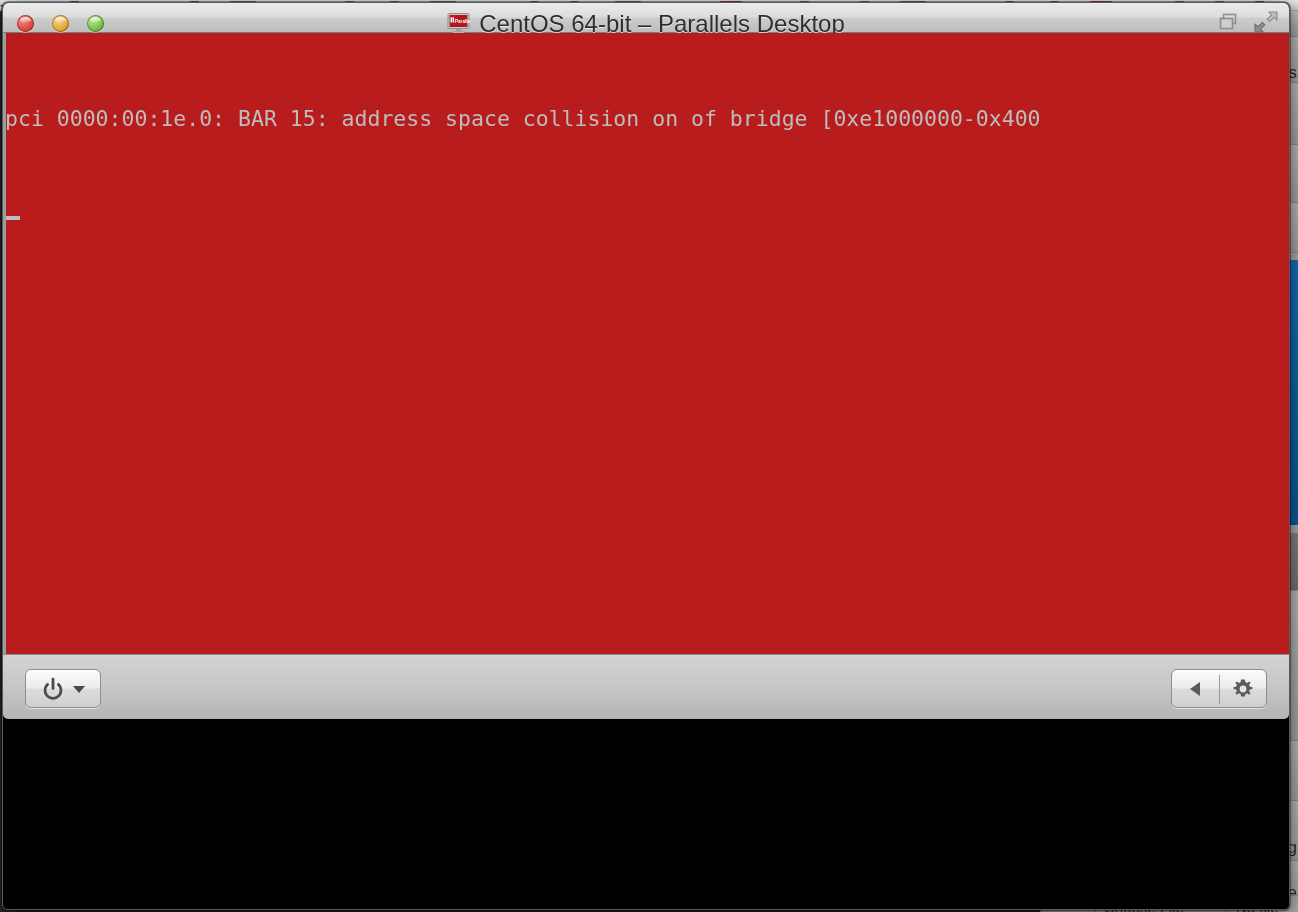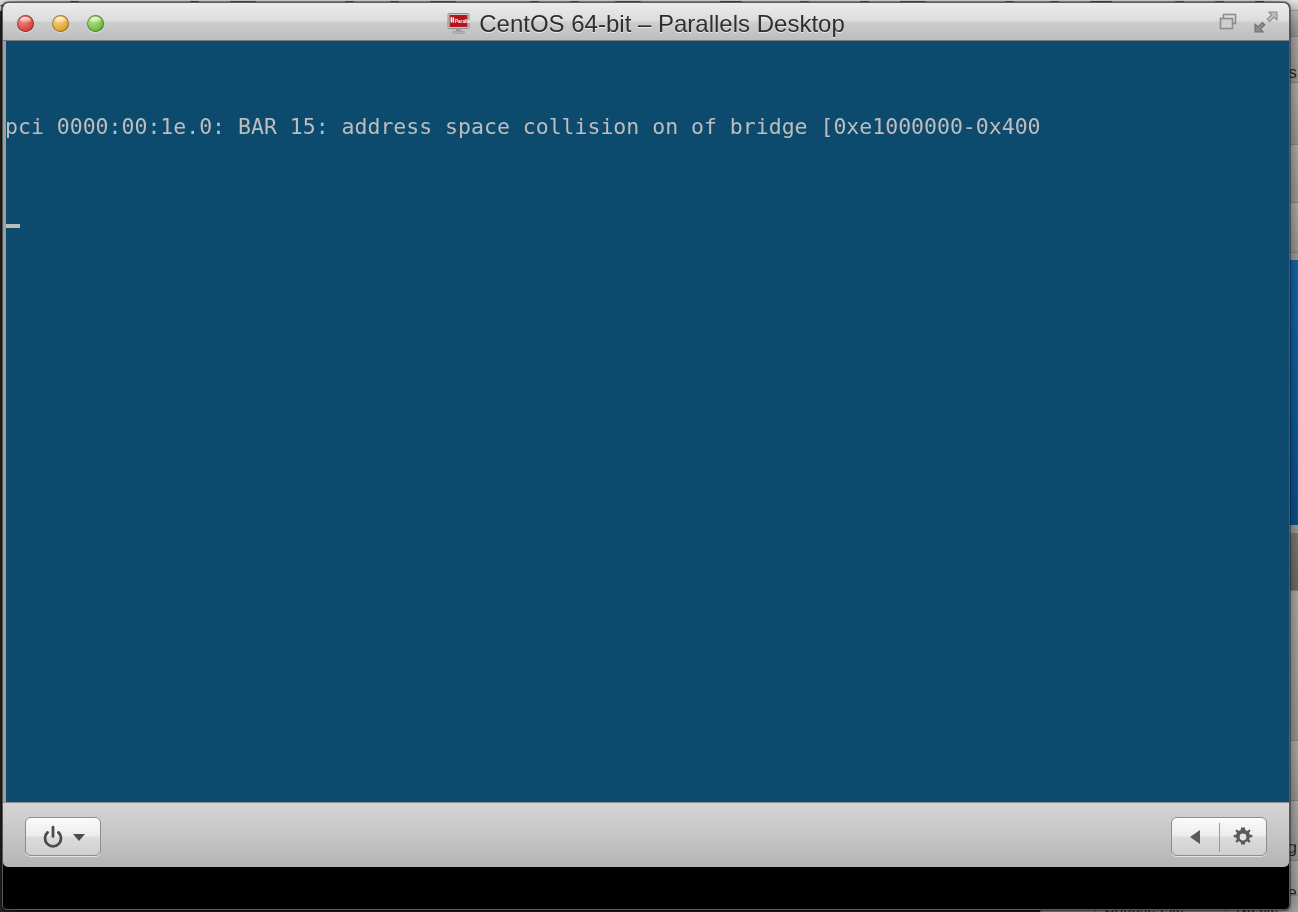--- a/index.html
+++ b/index.html
@@ -75,21 +75,21 @@
     background:#000;
     border:1px solid #5a5a5a;
     border-radius:6px 6px 5px 5px;
     box-shadow:0 6px 26px rgba(0,0,0,.72), 0 0 0 1px rgba(0,0,0,.35);
     overflow:hidden;
   }
 
   
   #titlebar {
     position:relative;
-    height:38px; width:100%;
+    height:30px; width:100%;
     background:linear-gradient(#ebebeb 0%, #dcdcdc 48%, #cdcdcd 52%, #bdbdbd 100%);
     border-bottom:1px solid #7a7a7a;
     border-radius:5px 5px 0 0;
     display:flex; align-items:center;
   }
   #traffic {
     position:absolute; left:14px; top:12px;
     display:flex; gap:18px;
   }
   .light {
@@ -126,22 +126,22 @@
   #titlebar-right {
     position:absolute; right:10px; top:6px;
     display:flex; align-items:center; gap:12px;
   }
   .tb-btn { width:26px; height:26px; position:relative; cursor:default; }
 
   
   #console {
     position:relative;
     width:100%;
-    height:761px;
-    background:#0c4a6e;
+    height:621px;
+    background:#b91c1c;
     overflow:hidden;
     padding:8px 0 0 2px;
   }
   #console-lines {
     font-family:"DejaVu Sans Mono","Liberation Mono",monospace;
     font-size:21.5px;
     line-height:31px;
     color:#bdbdbd;
     letter-spacing:0px;
     white-space:pre;

